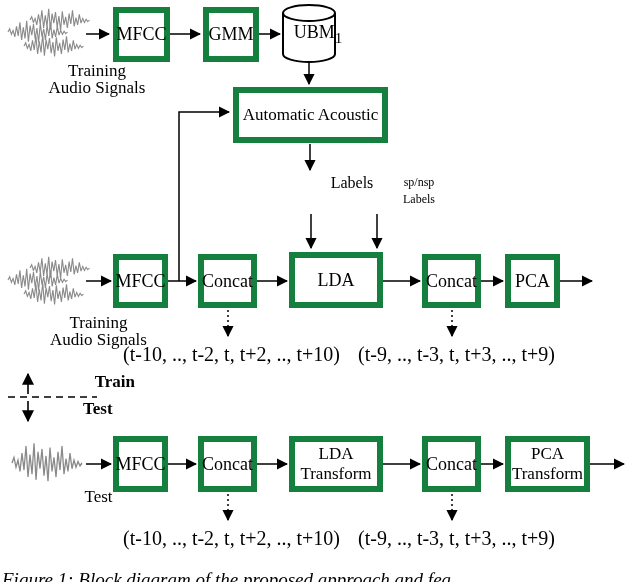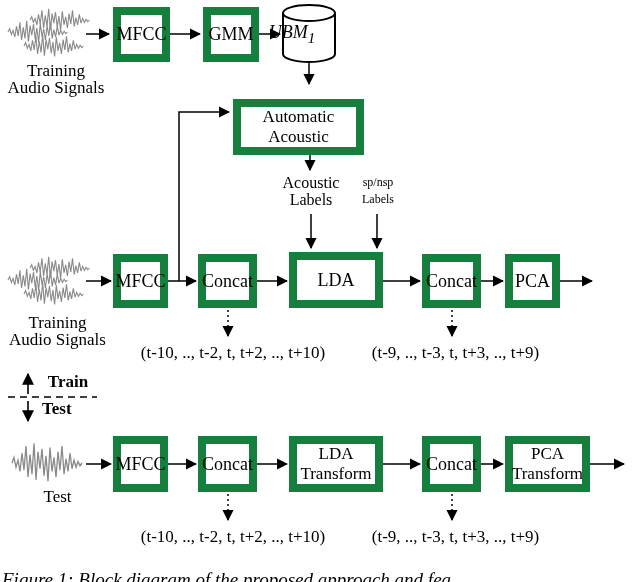--- a/index.html
+++ b/index.html
@@ -1,30 +1,30 @@
 <!DOCTYPE html>
 <html><head>
 <meta charset="utf-8">
 <style>
   html,body{margin:0;padding:0;background:#fff;}
   .canvas{
     position:relative;width:640px;height:582px;background:#fff;overflow:hidden;
     font-family:"Liberation Serif",serif;color:#000;
   }
   .box{
-    position:absolute;box-sizing:border-box;border:8px solid #15803d;background:#fff;
+    position:absolute;box-sizing:border-box;border:6px solid #15803d;background:#fff;
     display:flex;align-items:center;justify-content:center;text-align:center;
     font-size:18px;line-height:19px;
   }
-  .lbl{position:absolute;text-align:center;font-size:17px;line-height:17px;}
-  .seq{position:absolute;font-size:17px;white-space:nowrap;text-align:center;}
+  .lbl{position:absolute;text-align:center;font-size:17px;line-height:17px;margin-left:41px;}
+  .seq{position:absolute;font-size:20px;white-space:nowrap;}
   .bold{font-weight:bold;}
   svg.layer{position:absolute;left:0;top:0;}
   .caption{position:absolute;left:2px;top:569px;font-size:19px;white-space:nowrap;font-style:italic;}
-  .cylcap{position:absolute;left:265px;top:22px;width:54px;text-align:center;font-size:18px;font-style:italic;}
+  .cylcap{position:absolute;left:291px;top:22px;width:54px;text-align:center;font-size:18px;}
 </style>
 </head>
 <body>
 
 <div class="canvas">
 
   <svg class="layer" width="640" height="582" viewBox="0 0 640 582">
     <defs>
       <marker id="ah" viewBox="0 0 10 10" refX="9" refY="5" markerWidth="7.5" markerHeight="7.5" orient="auto">
         <path d="M0,0 L10,5 L0,10 z" fill="#000"></path>
@@ -101,27 +101,26 @@
   <div class="box" style="left:113px;top:7px;width:57px;height:55px;">
     <span>MFCC</span>
   </div>
   <div class="box" style="left:203px;top:7px;width:56px;height:55px;">
     <span>GMM</span>
   </div>
   <div class="cylcap">
     <span>UBM</span><sub>1</sub>
   </div>
 
-  <div class="box" style="left:233px;top:87px;width:131px;height:56px;font-size:17px;line-height:20px;margin-top:12px;">
+  <div class="box" style="left:233px;top:87px;width:155px;height:56px;font-size:17px;line-height:20px;">
     <div>
       <div>Automatic Acoustic</div>
     </div>
   </div>
   <div class="lbl" style="left:261px;top:174px;width:100px;font-size:16px;">
-    <div>Acoustic</div>
     <div>Labels</div>
   </div>
   <div class="lbl" style="left:339px;top:174px;width:78px;font-size:12px;">
     <div>sp/nsp</div>
     <div>Labels</div>
   </div>
 
   <div class="lbl" style="left:0px;top:314px;width:115px;">
     <div>Training</div>
     <div>Audio Signals</div>
@@ -137,21 +136,21 @@
   </div>
   <div class="box" style="left:422px;top:254px;width:59px;height:54px;">
     <span>Concat</span>
   </div>
   <div class="box" style="left:505px;top:254px;width:55px;height:54px;">
     <span>PCA</span>
   </div>
   <div class="seq" style="left:123px;top:343px;width:220px;">(t-10, .., t-2, t, t+2, .., t+10)</div>
   <div class="seq" style="left:358px;top:343px;width:195px;">(t-9, .., t-3, t, t+3, .., t+9)</div>
 
-  <div class="lbl bold" style="left:42px;top:373px;width:52px;text-align:center;">Train</div>
+  <div class="lbl bold" style="left:42px;top:373px;width:52px;text-align:right;">Train</div>
   <div class="lbl bold" style="left:42px;top:400px;width:52px;text-align:left;">Test</div>
 
   <div class="lbl" style="left:0px;top:488px;width:115px;">
     <div>Test</div>
   </div>
   <div class="box" style="left:113px;top:436px;width:55px;height:56px;">
     <span>MFCC</span>
   </div>
   <div class="box" style="left:198px;top:436px;width:59px;height:56px;">
     <span>Concat</span>

